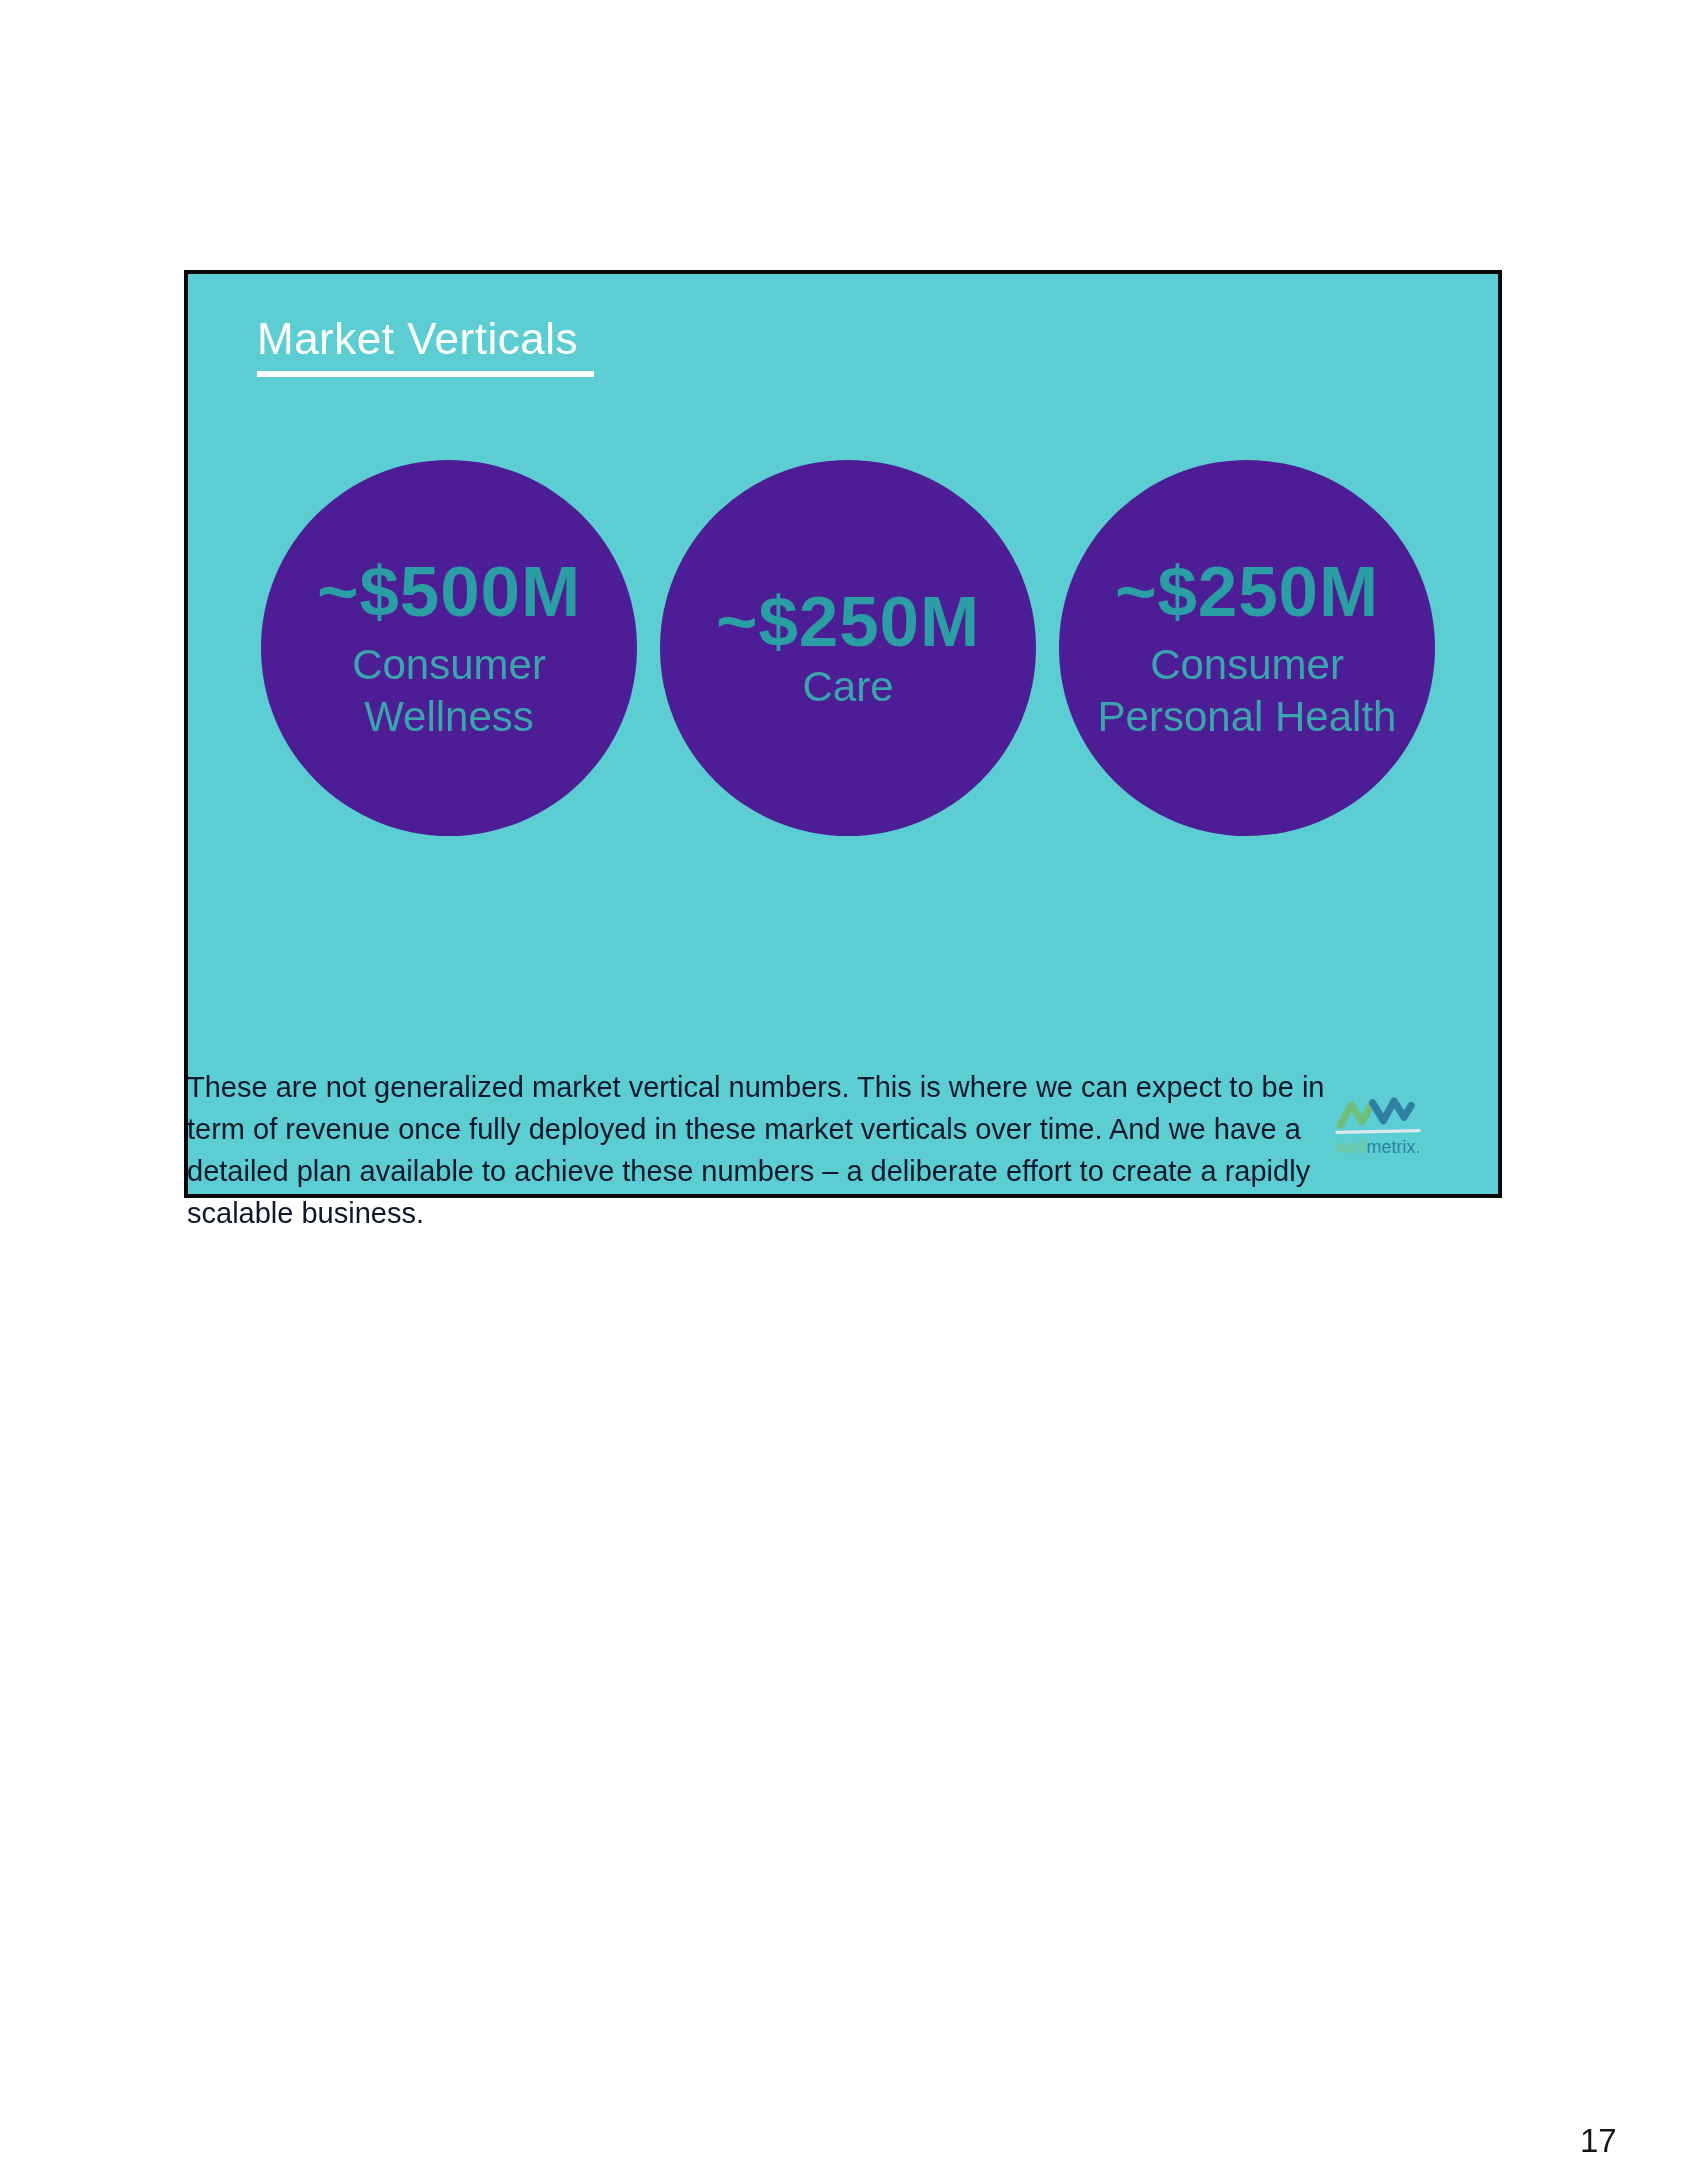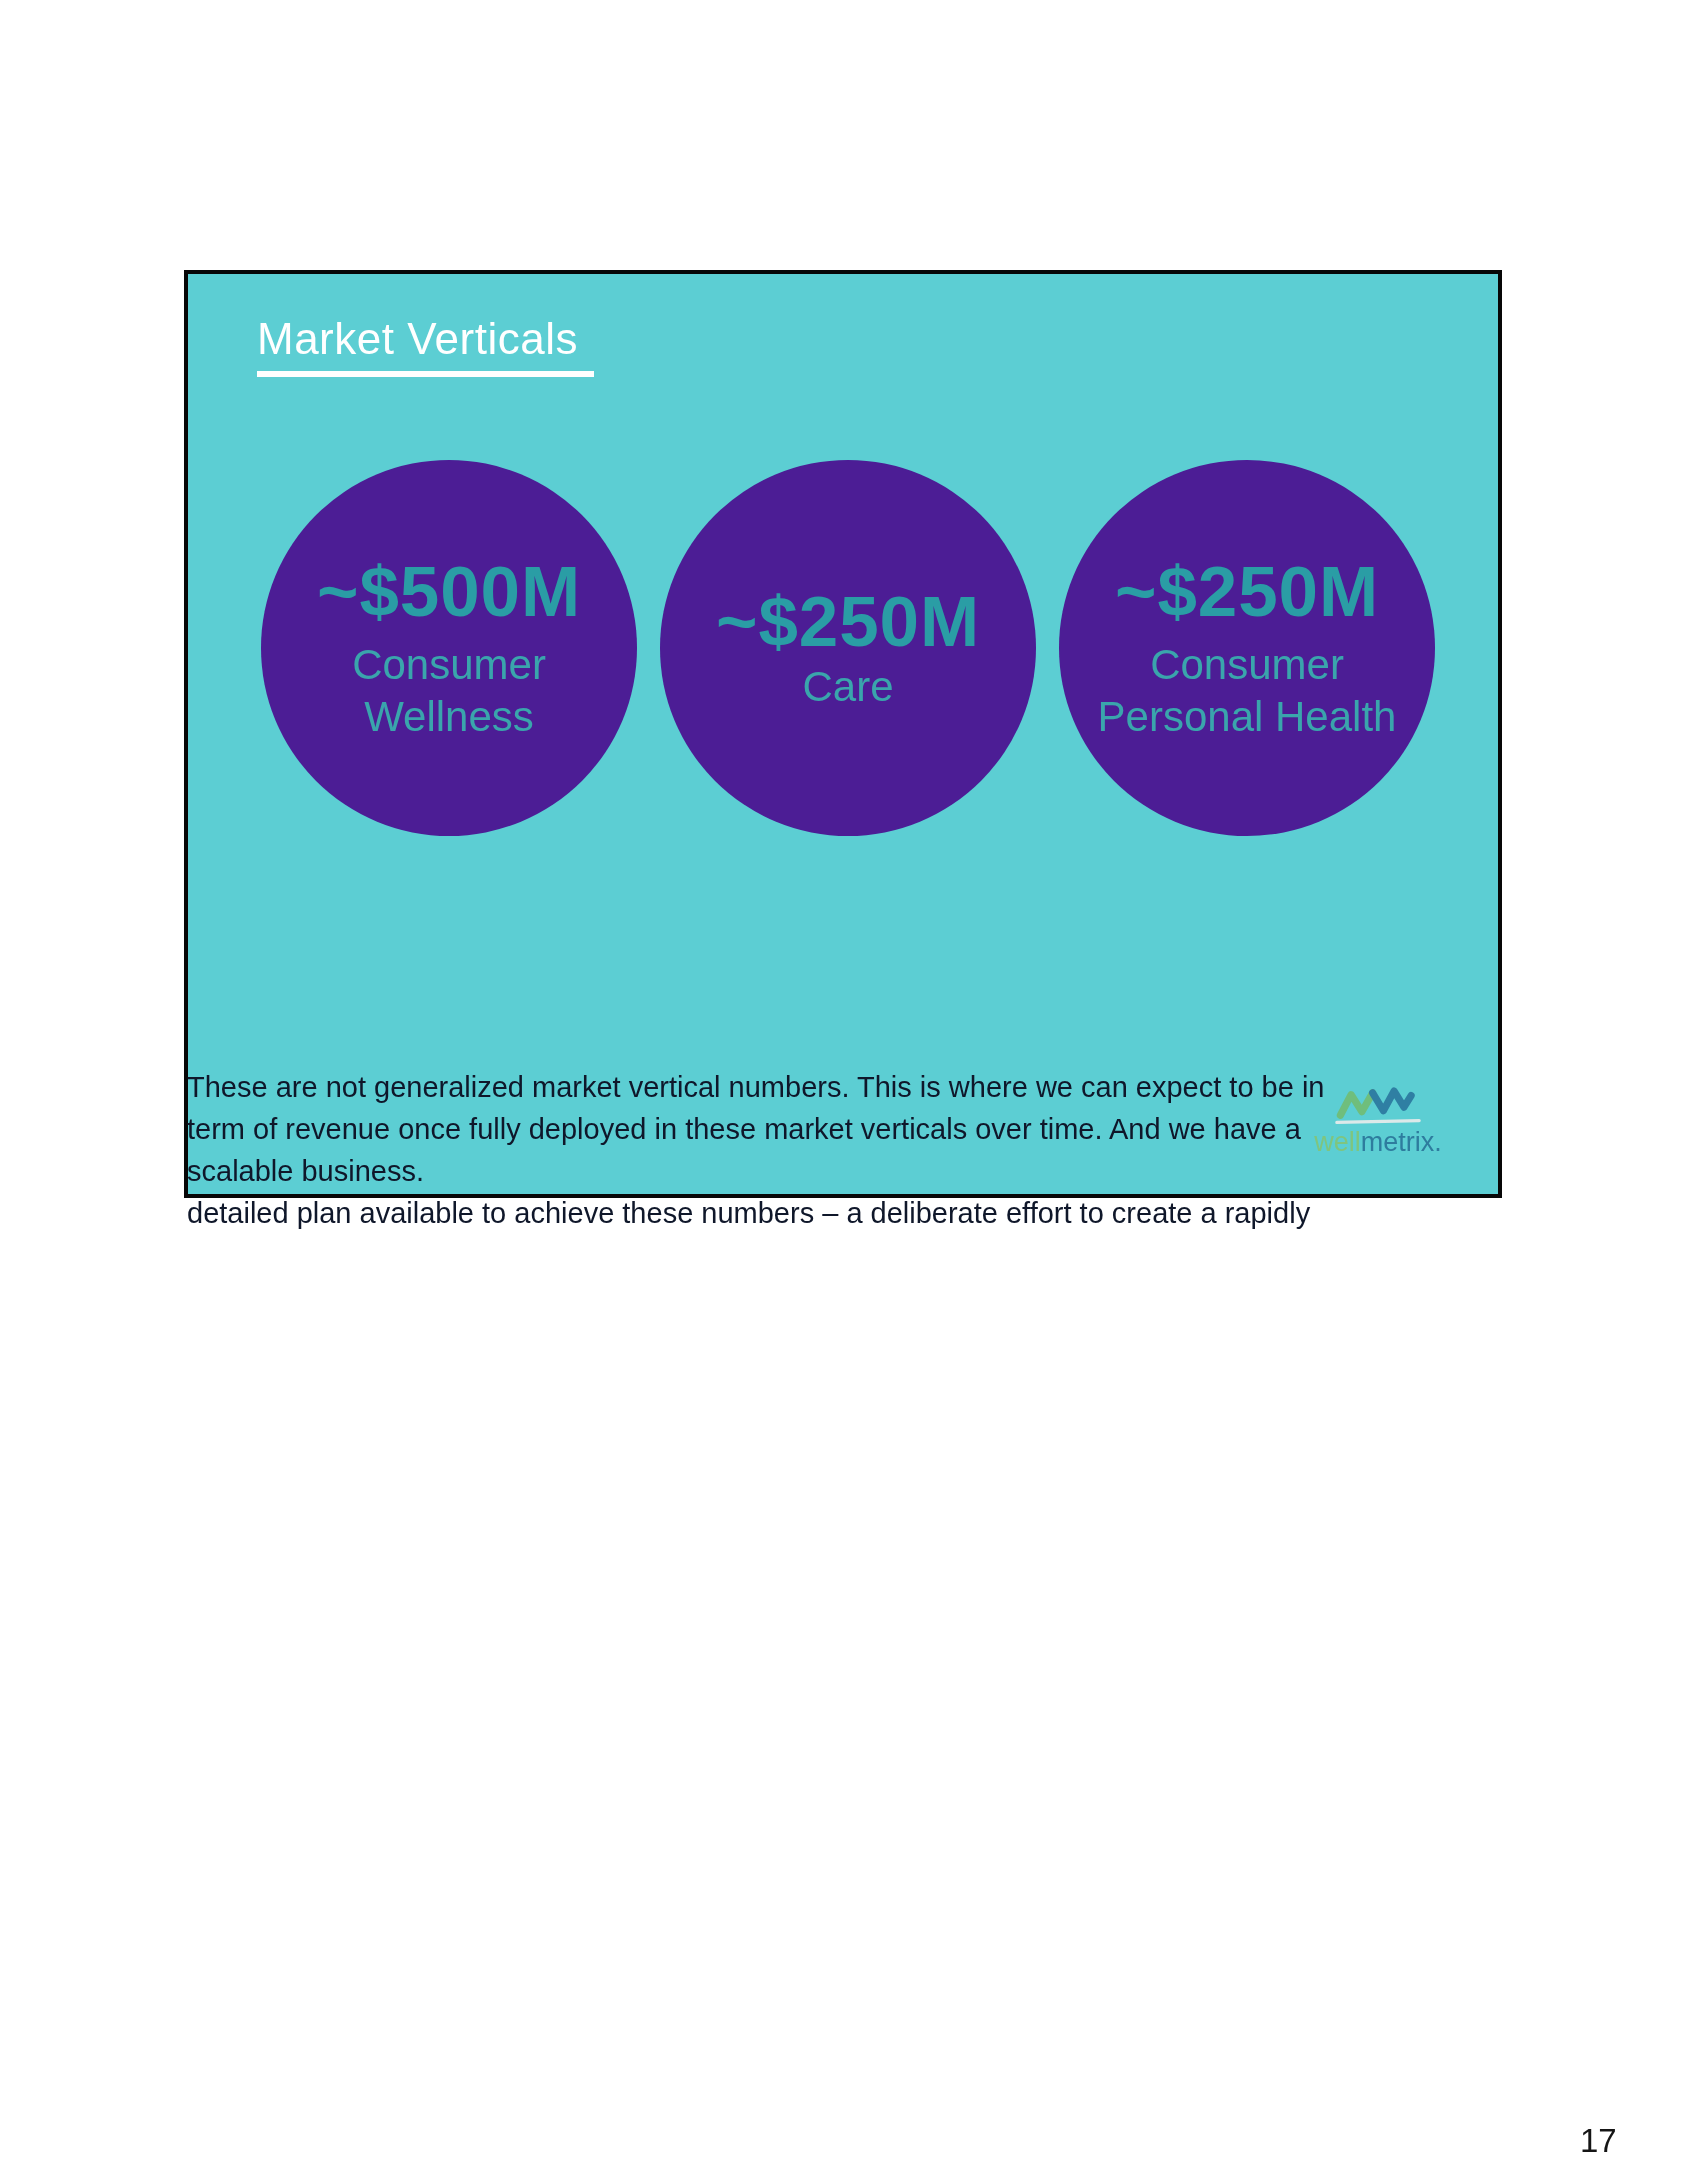--- a/index.html
+++ b/index.html
@@ -27,21 +27,21 @@
   .circle-value {
     font-size:71px; font-weight:bold; color:#2A9DA5; line-height:78px;
     letter-spacing:0.9px; white-space:nowrap;
   }
   .circle-label {
     font-size:42px; color:#3AA5AC; line-height:52px; white-space:nowrap;
   }
   .circle-label.first { margin-top:7.2px; }
   .logo { position:absolute; right:43px; bottom:36px; width:154px; text-align:center; }
   .logo svg { display:block; margin:0 auto; }
-  .logo-text { font-size:27px; margin-top:0.9px; white-space:nowrap; }
+  .logo-text { font-size:18px; margin-top:0.9px; white-space:nowrap; }
   .logo-green { color:#7FC57F; }
   .logo-blue { color:#2E7C9E; }
   .notes {
     position:absolute; left:187px; top:1066px;
     font-size:29px; line-height:42px; color:#0f172a;
   }
   .notes-line { white-space:nowrap; }
   .page-number {
     position:absolute; left:1580px; top:2122px; font-size:33px; color:#151515;
   }
@@ -84,20 +84,20 @@
       <div class="logo-text">
         <span class="logo-green">well</span><span class="logo-blue">metrix.</span>
       </div>
     </div>
 
   </div>
 
   <div class="notes">
     <div class="notes-line">These are not generalized market vertical numbers. This is where we can expect to be in</div>
     <div class="notes-line">term of revenue once fully deployed in these market verticals over time. And we have a</div>
+    <div class="notes-line">detailed plan available to achieve these numbers – a deliberate effort to create a rapidly</div>
     <div class="notes-line">scalable business.</div>
-    <div class="notes-line">detailed plan available to achieve these numbers – a deliberate effort to create a rapidly</div>
   </div>
 
   <div class="page-number">17</div>
 
 </div>
 
 
 </body></html>

